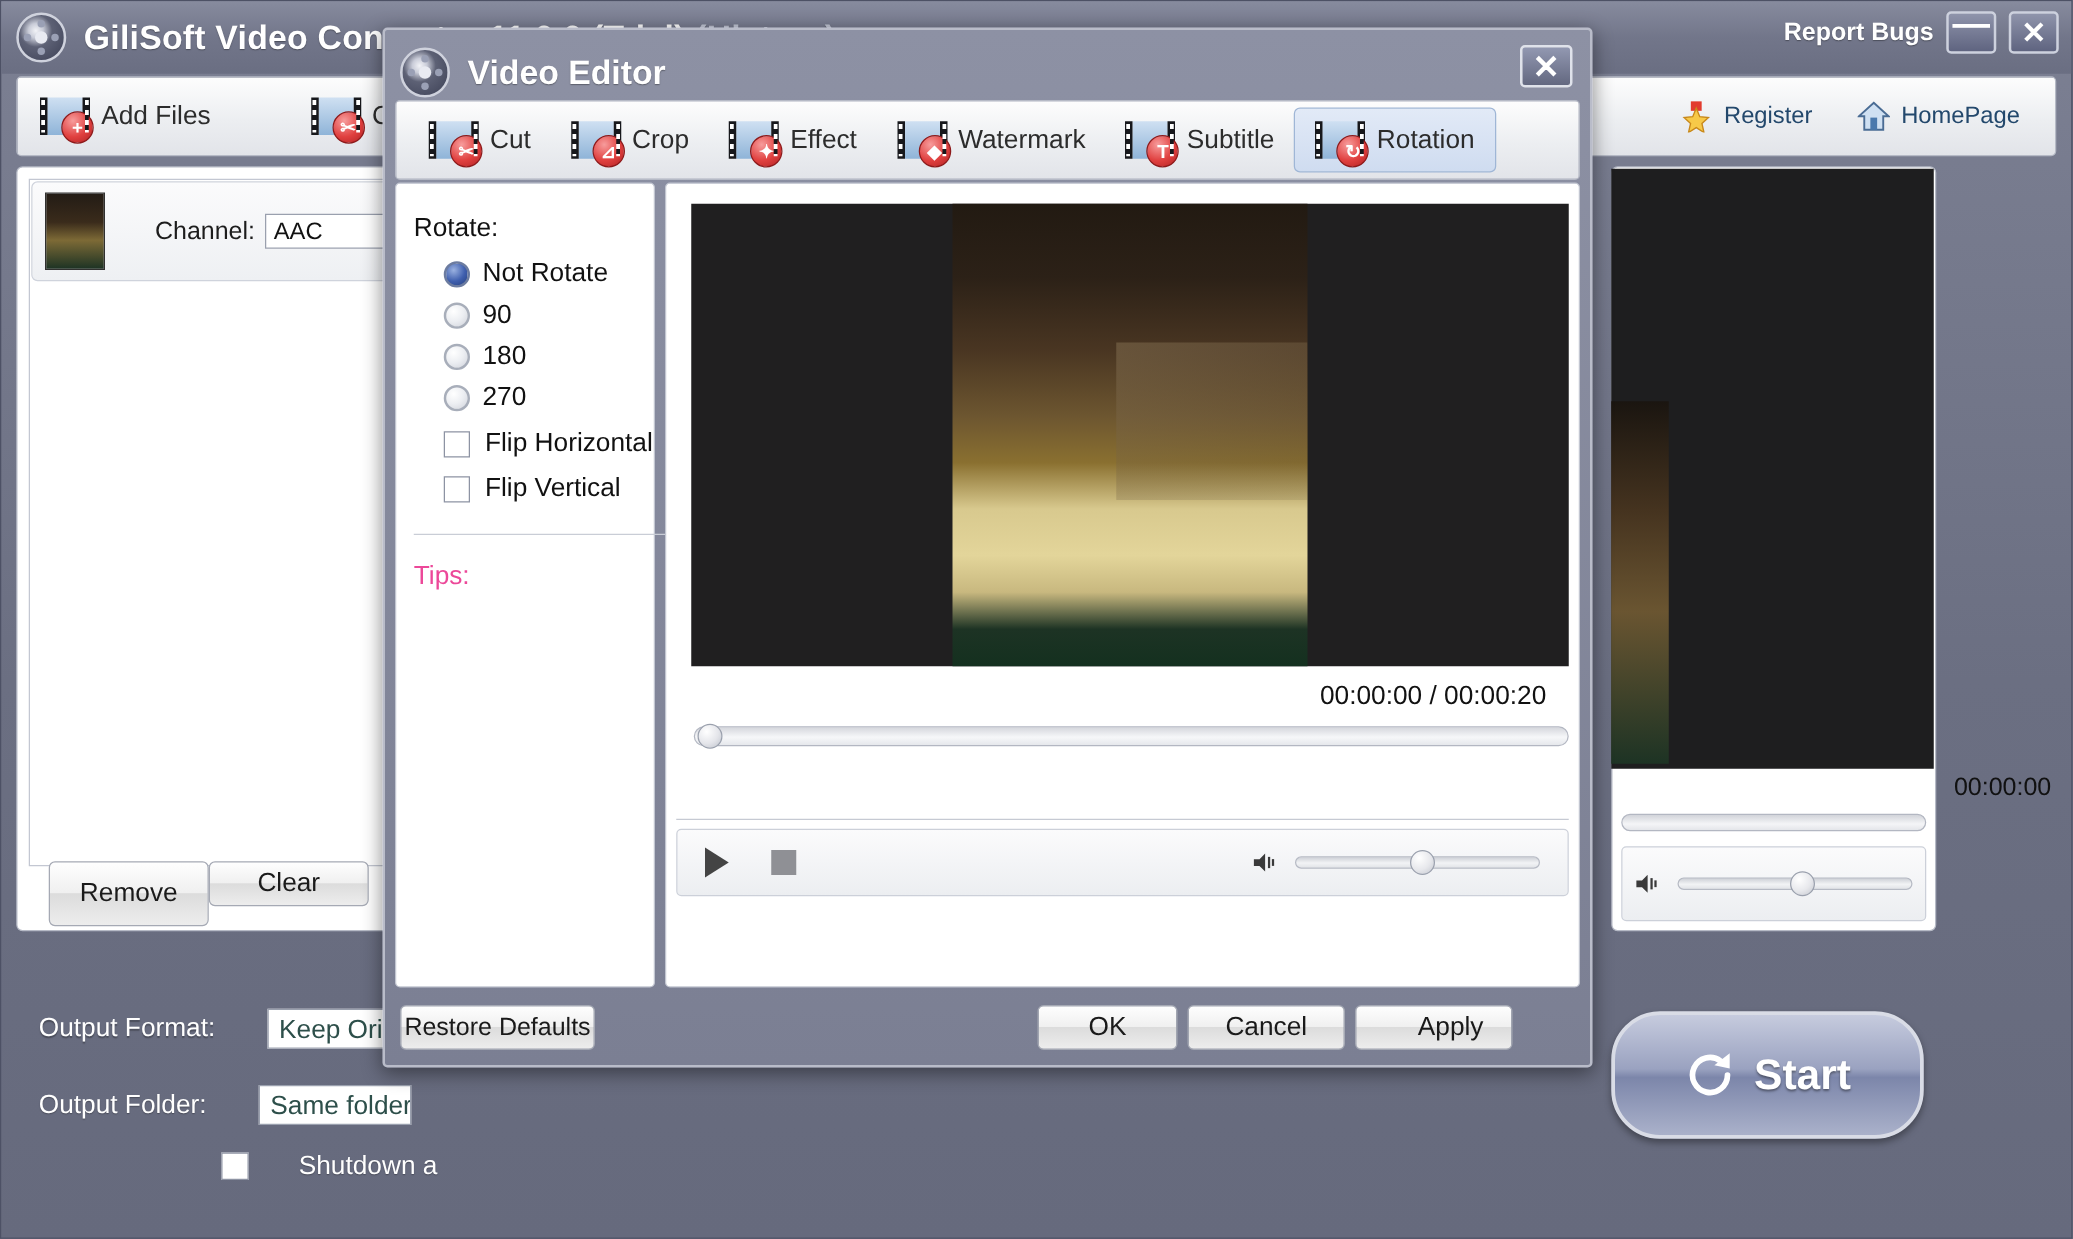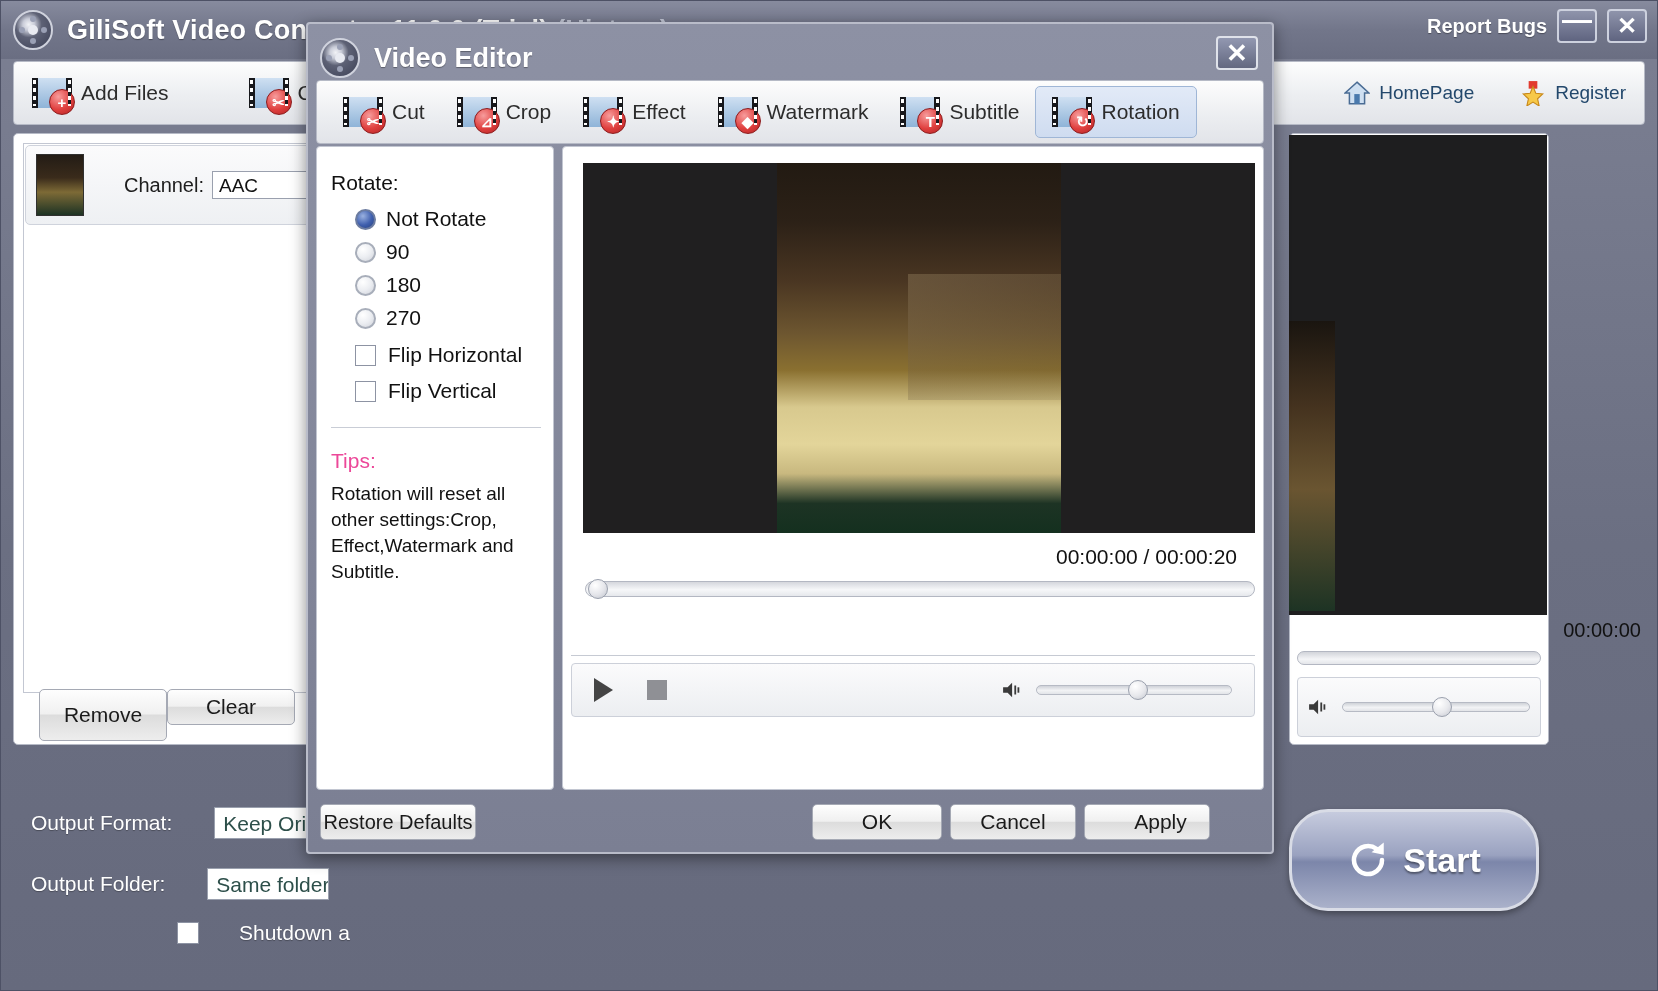--- a/index.html
+++ b/index.html
@@ -245,21 +245,21 @@
   .tab.active {
     background: linear-gradient(180deg,#e2eaf7 0%, #cfdcf0 100%);
     border: 1px solid #9fb6d6;
   }
 
   #dlg-body {
     position: absolute; left: 8px; top: 122px; right: 8px; bottom: 62px;
     display: flex; gap: 8px;
   }
   #left-pane {
-    width: 238px; background: #ffffff;
+    width: 208px; background: #ffffff;
     border: 1px solid #c2c6d1; border-radius: 4px; position: relative;
   }
   #rotate-head { position: absolute; left: 14px; top: 24px; font-size: 21px; color: #111; }
   .radio-row {
     position: absolute; left: 38px; display: flex; align-items: center; gap: 10px;
     cursor: pointer; font-size: 21px; color: #111;
   }
   .radio {
     width: 21px; height: 21px; border-radius: 50%; flex: none;
     background: radial-gradient(circle at 35% 30%, #ffffff 0%, #eceef2 50%, #cfd2da 100%);
@@ -334,21 +334,21 @@
   #stop-btn { width: 20px; height: 20px; background: #8f9095; cursor: pointer; }
   #transport-spacer { flex: 1; }
   #dlg-vol-track {
     width: 196px; height: 10px; border-radius: 5px; margin-left: 12px;
     background: linear-gradient(180deg,#cfd2d8 0%,#f2f3f5 55%,#e2e4e8 100%);
     border: 1px solid #b6bac4; position: relative;
   }
 
   #dlg-footer { position: absolute; left: 0; right: 0; bottom: 0; height: 62px; }
   #restore-btn { position: absolute; left: 12px; top: 14px; width: 156px; height: 36px; font-size: 20px; }
-  #ok-btn { position: absolute; right: 330px; top: 14px; width: 130px; height: 36px; font-size: 21px; }
+  #ok-btn { position: absolute; right: 330px; top: 14px; width: 112px; height: 36px; font-size: 21px; }
   #cancel-btn { position: absolute; right: 196px; top: 14px; width: 126px; height: 36px; font-size: 21px; }
   #apply-btn { position: absolute; right: 62px; top: 14px; width: 126px; height: 36px; font-size: 21px; padding-left: 27px; }
 </style>
 </head>
 <body>
 
 <div id="app-window">
 
   <div id="app-titlebar">
     <div class="reel-icon"></div>
@@ -371,33 +371,33 @@
     </div>
     <div class="tb-item" style="margin-left:44px;">
       <span class="film">
         <span class="badge">✂</span>
       </span>
       <span>Cut</span>
     </div>
 
     <div style="flex:1"></div>
 
+    <div class="tb-item right">
+      <svg class="star-icon" viewBox="0 0 24 24">
+        <rect x="8" y="1" width="8" height="7" fill="#e23b2e"></rect>
+        <polygon points="12,6 14.6,12.3 21,12.9 16.2,17.3 17.7,24 12,20.4 6.3,24 7.8,17.3 3,12.9 9.4,12.3" fill="#f7c948" stroke="#c8881a" stroke-width="1"></polygon>
+      </svg>
+      <span>Register</span>
+    </div>
     <div class="tb-item right" style="margin-right:10px;">
       <svg class="home-icon" viewBox="0 0 24 24">
         <polygon points="12,2 23,12 19,12 19,22 5,22 5,12 1,12" fill="#cfe0f2" stroke="#4a6c94" stroke-width="1.4"></polygon>
         <rect x="9.5" y="13" width="5" height="9" fill="#4a79ad"></rect>
       </svg>
       <span>HomePage</span>
-    </div>
-    <div class="tb-item right">
-      <svg class="star-icon" viewBox="0 0 24 24">
-        <rect x="8" y="1" width="8" height="7" fill="#e23b2e"></rect>
-        <polygon points="12,6 14.6,12.3 21,12.9 16.2,17.3 17.7,24 12,20.4 6.3,24 7.8,17.3 3,12.9 9.4,12.3" fill="#f7c948" stroke="#c8881a" stroke-width="1"></polygon>
-      </svg>
-      <span>Register</span>
     </div>
   </div>
 
   <div id="file-panel"></div>
   <div id="file-list"></div>
 
   <div id="file-row">
     <div id="thumb"></div>
     <div id="file-fields">
       <div class="field-row">
@@ -527,22 +527,20 @@
         <span class="check"></span>
         <span>Flip Horizontal</span>
       </div>
       <div class="check-row" style="top:232px">
         <span class="check"></span>
         <span>Flip Vertical</span>
       </div>
 
       <div id="divider"></div>
       <div id="tips-head">Tips:</div>
-      <div id="tips-text">Rotation will reset all other settings:Crop,
-Effect,Watermark and Subtitle.</div>
     </div>
 
     <div id="right-pane">
       <div id="video-stage">
         <div id="video-frame"></div>
       </div>
       <div id="time-readout">00:00:00 / 00:00:20</div>
       <div id="seek-track">
         <div id="seek-knob"></div>
       </div>

